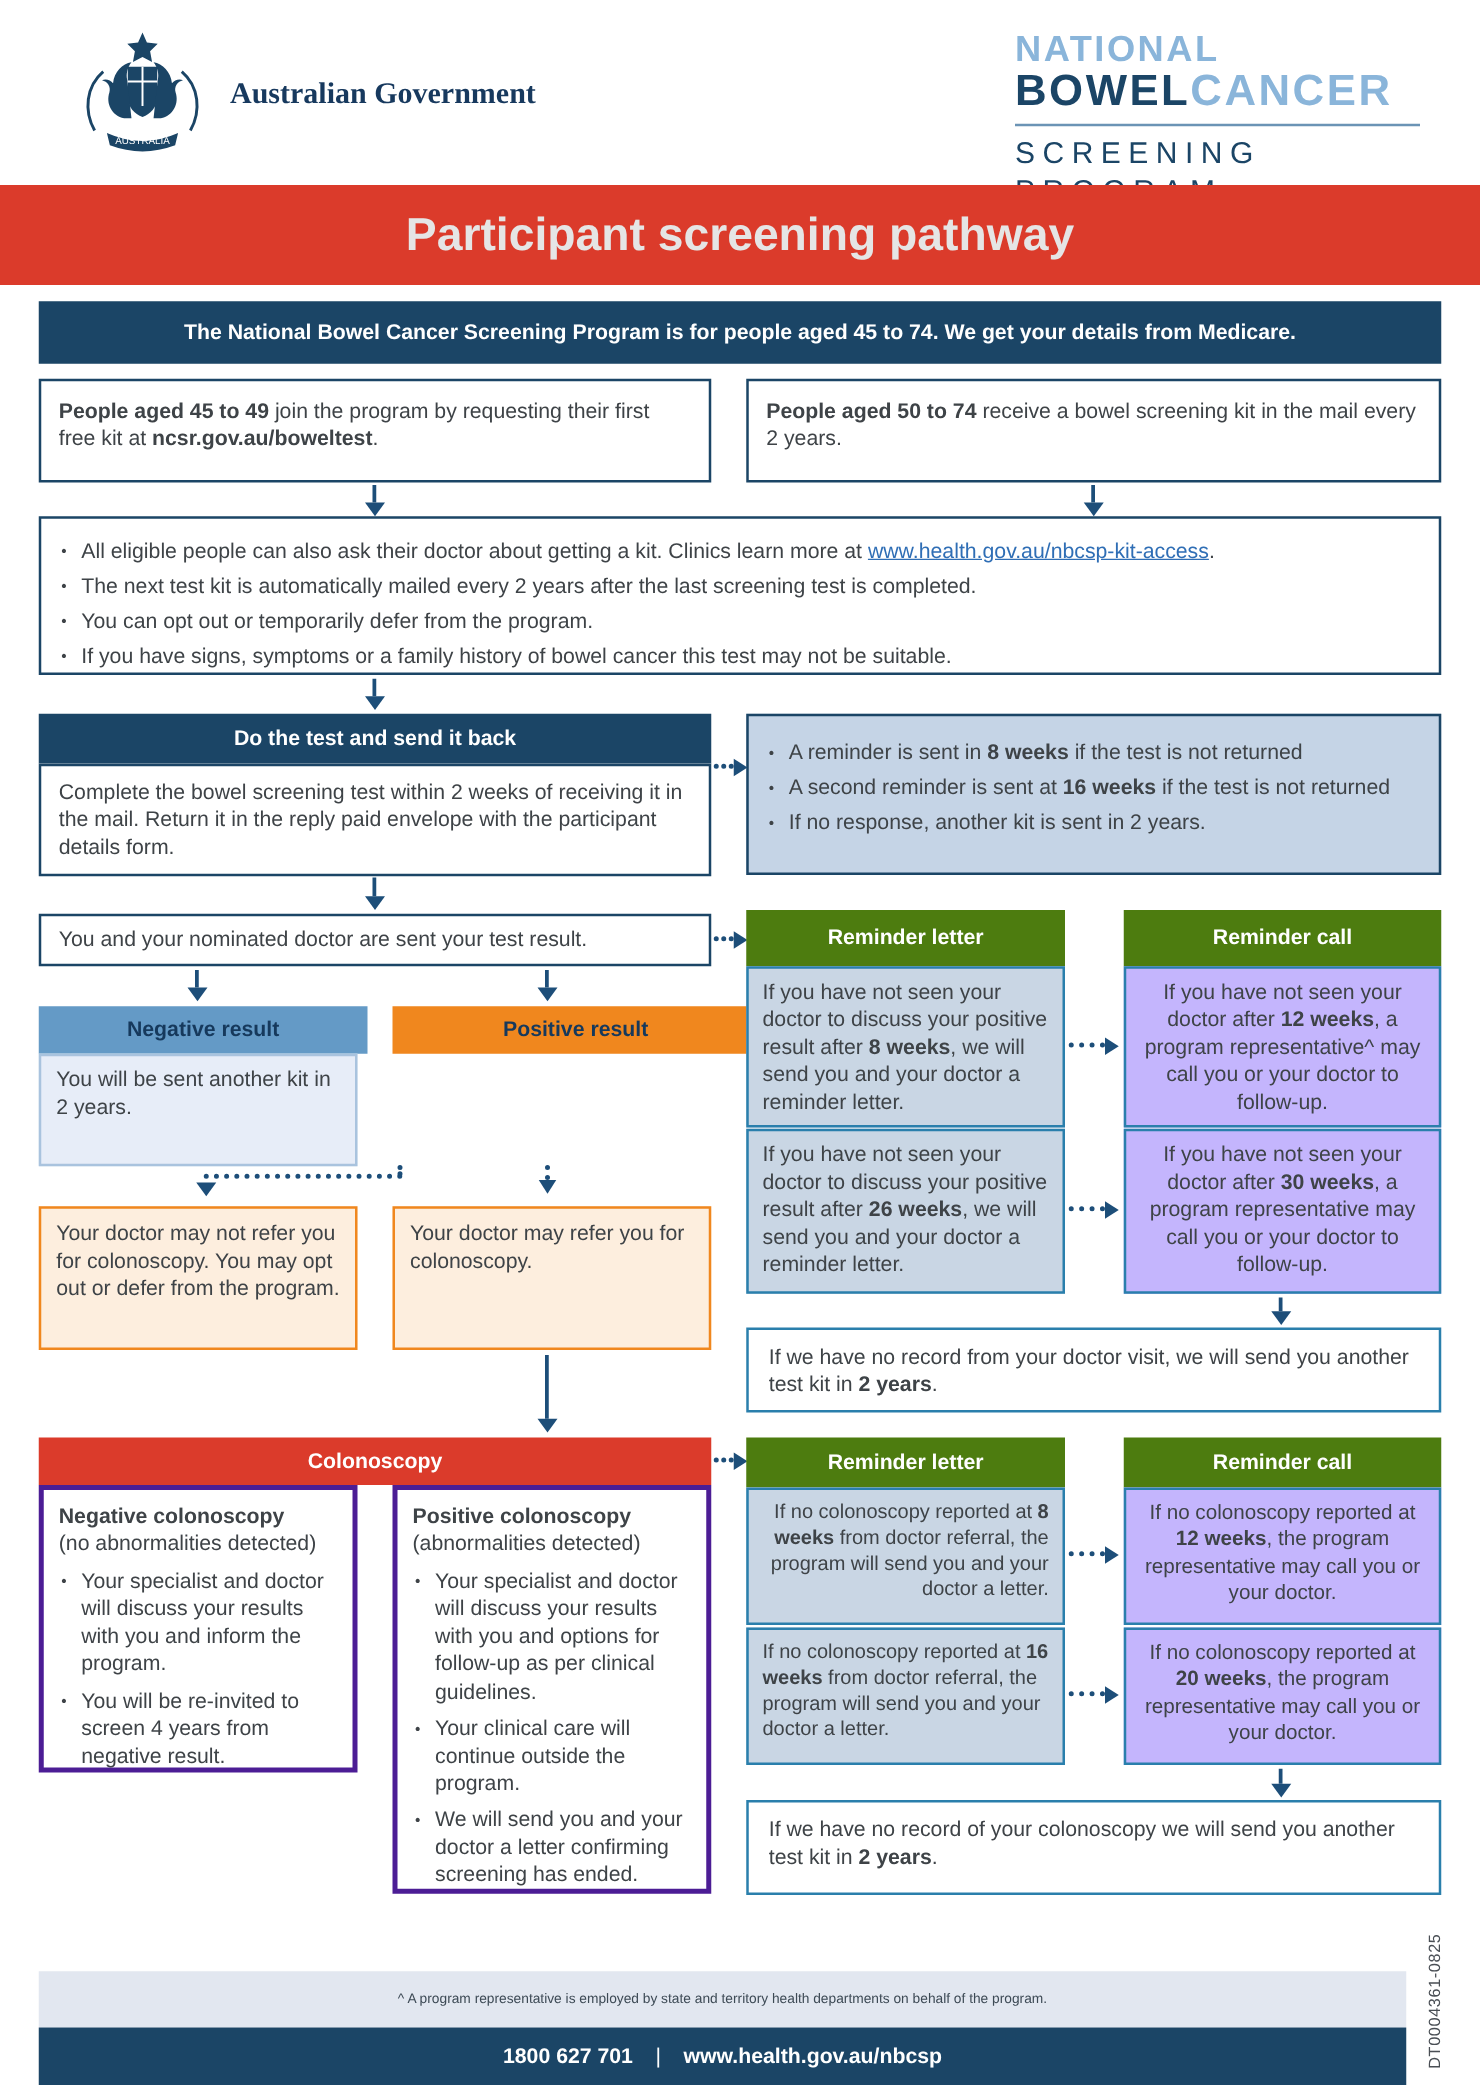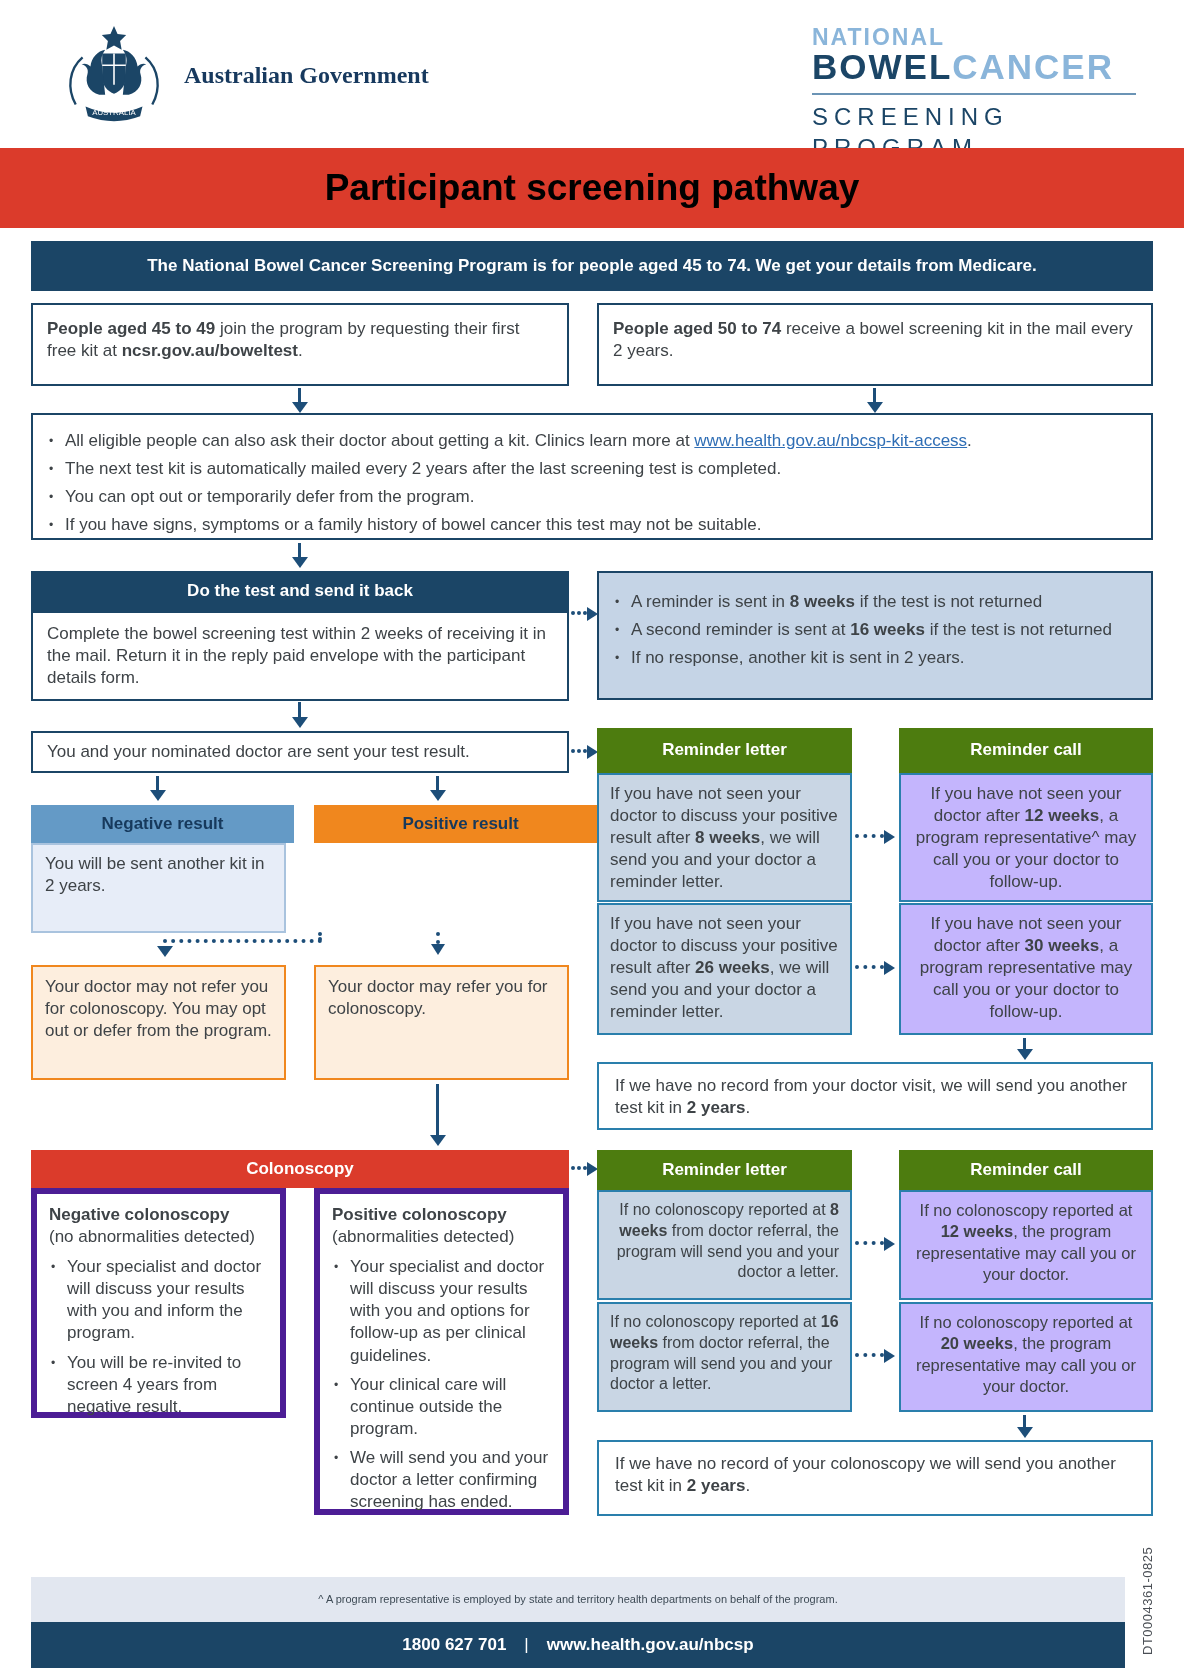--- a/index.html
+++ b/index.html
@@ -3,29 +3,29 @@
 <meta charset="utf-8">
 <style>
   html,body{margin:0;padding:0;background:#fff;}
   .page{position:relative;width:1184px;height:1671px;background:#fff;overflow:hidden;
         font-family:"Liberation Sans", sans-serif;color:#3e4347;font-size:17px;line-height:1.3;}
   .abs{position:absolute;box-sizing:border-box;}
 
   
   .gov-label{font-family:"Liberation Serif", serif;font-weight:700;font-size:24px;color:#17395e;}
   .nbcsp{text-align:left;}
-  .nbcsp .l1{font-size:23px;font-weight:700;letter-spacing:2px;color:#8ab5da;line-height:1.0;}
+  .nbcsp .l1{font-size:29px;font-weight:700;letter-spacing:2px;color:#8ab5da;line-height:1.0;}
   .nbcsp .l2{font-size:35px;font-weight:700;letter-spacing:2px;line-height:1.05;}
   .nbcsp .l2 .navy{color:#1b4566;}
   .nbcsp .l2 .lite{color:#8ab5da;}
   .nbcsp .rule{height:2px;background:#6b94b5;margin:7px 0 6px 0;}
   .nbcsp .l3{font-size:24px;letter-spacing:6px;color:#1b4566;}
 
   .red-banner{left:0;top:148px;width:1184px;height:80px;background:#db3b2b;display:flex;align-items:center;justify-content:center;}
-  .red-banner h1{margin:0;color:#000000;font-size:37px;font-weight:700;}
+  .red-banner h1{margin:0;color:#e5e5e5;font-size:37px;font-weight:700;}
 
   .navy-strip{left:31px;top:241px;width:1122px;height:50px;background:#1b4566;display:flex;align-items:center;justify-content:center;
               color:#fff;font-weight:700;font-size:17px;}
 
   .outline-navy{border:2px solid #1b4566;background:#fff;}
   .agebox{padding:13px 14px;}
   .agebox-l{left:31px;top:303px;width:538px;height:83px;}
   .agebox-r{left:597px;top:303px;width:556px;height:83px;}
 
   .infobox{left:31px;top:413px;width:1122px;height:127px;padding:9px 14px;}
@@ -60,21 +60,21 @@
   .rl-b1{left:597px;top:773px;width:255px;height:129px;}
   .rl-b2{left:597px;top:903px;width:255px;height:132px;}
   .rc-b1{left:899px;top:773px;width:254px;height:129px;}
   .rc-b2{left:899px;top:903px;width:254px;height:132px;}
 
   .norecord{border:2px solid #2a7fac;background:#fff;padding:11px 16px;}
   .norecord1{left:597px;top:1062px;width:556px;height:68px;}
   .norecord2{left:597px;top:1440px;width:556px;height:76px;}
 
   .colon-banner{left:31px;top:1150px;width:538px;height:38px;background:#db3b2b;color:#fff;}
-  .colon-box{background:#fff;border:6px solid #4c1d95;padding:10px 12px;}
+  .colon-box{background:#fff;border:4px solid #4c1d95;padding:10px 12px;}
   .colon-l{left:31px;top:1188px;width:255px;height:230px;}
   .colon-r{left:314px;top:1188px;width:255px;height:327px;}
   .colon-box .ttl{font-weight:700;}
   .colon-box ul.blist{margin-top:8px;}
   .colon-box li{margin:7px 0;}
 
   .crl-head{left:597px;top:1150px;width:255px;height:40px;}
   .crc-head{left:899px;top:1150px;width:254px;height:40px;}
   .crl-b1{left:597px;top:1190px;width:255px;height:110px;font-size:16px;text-align:right;}
   .crl-b2{left:597px;top:1302px;width:255px;height:110px;font-size:16px;}

